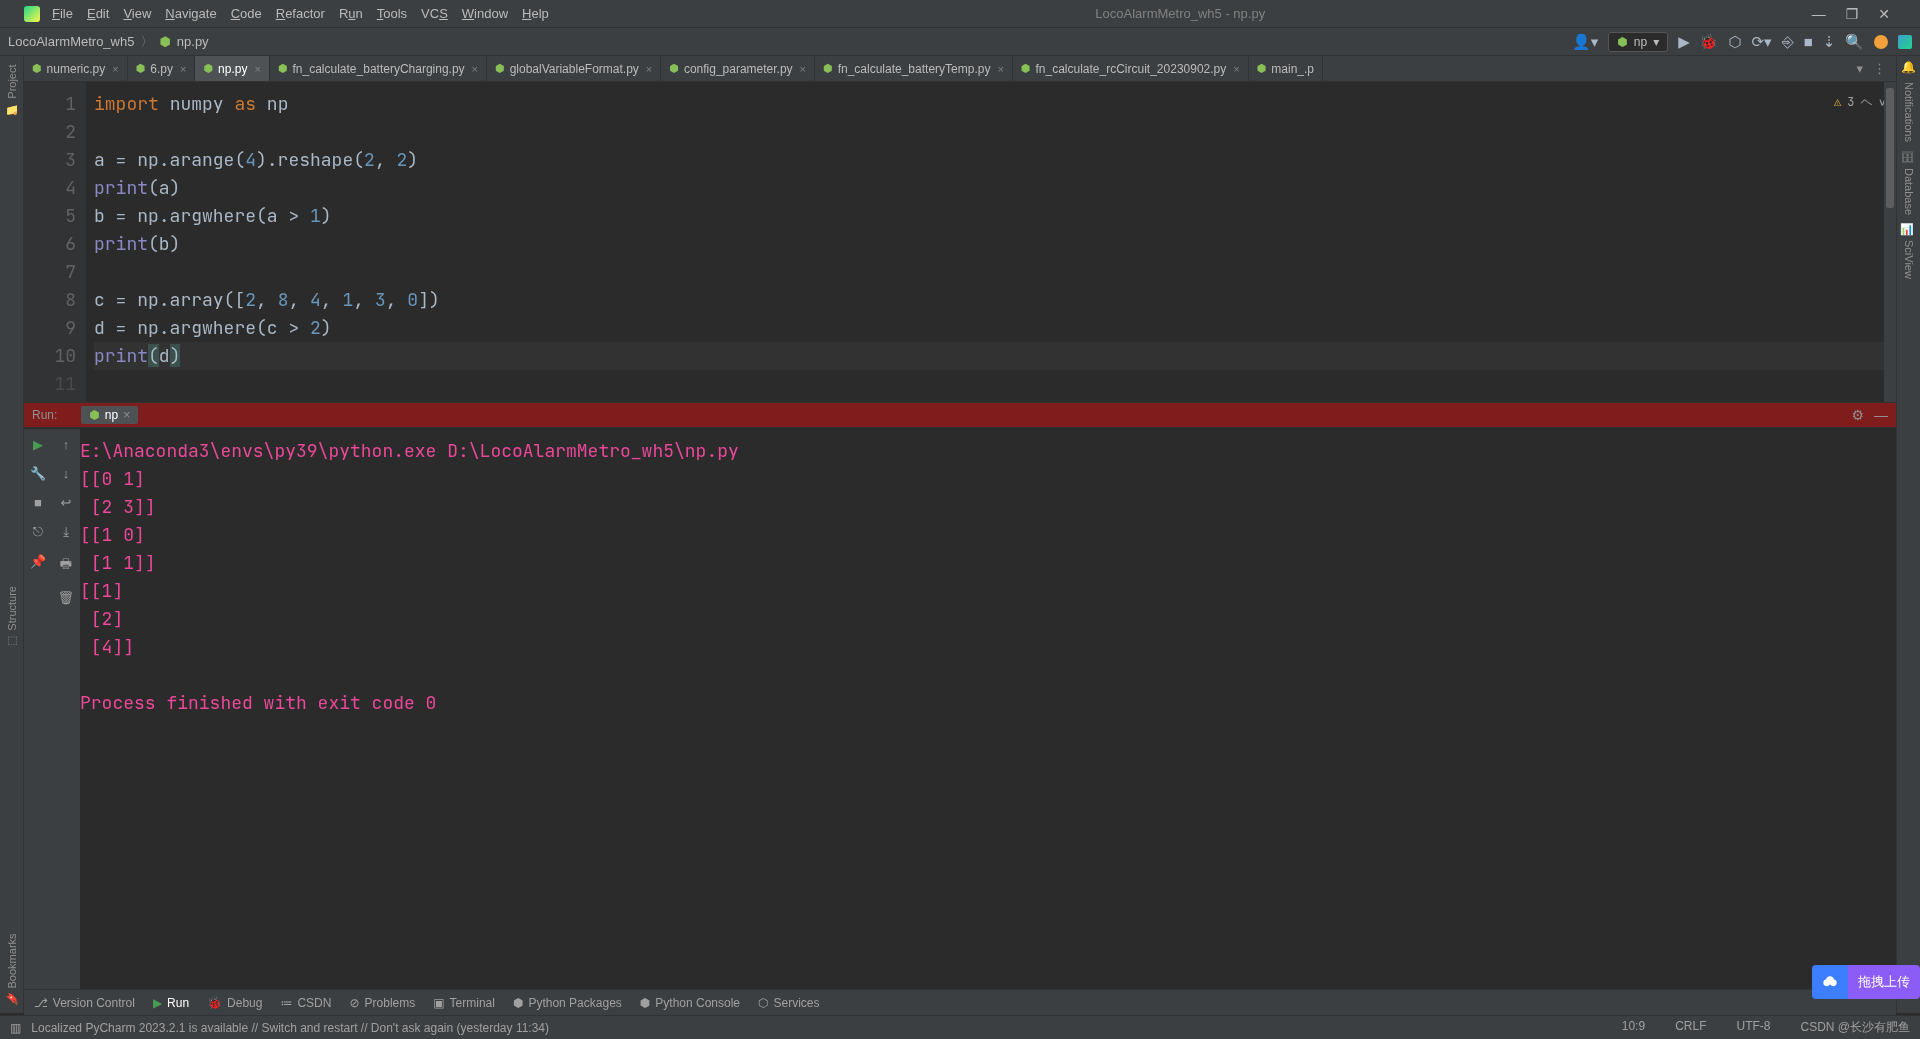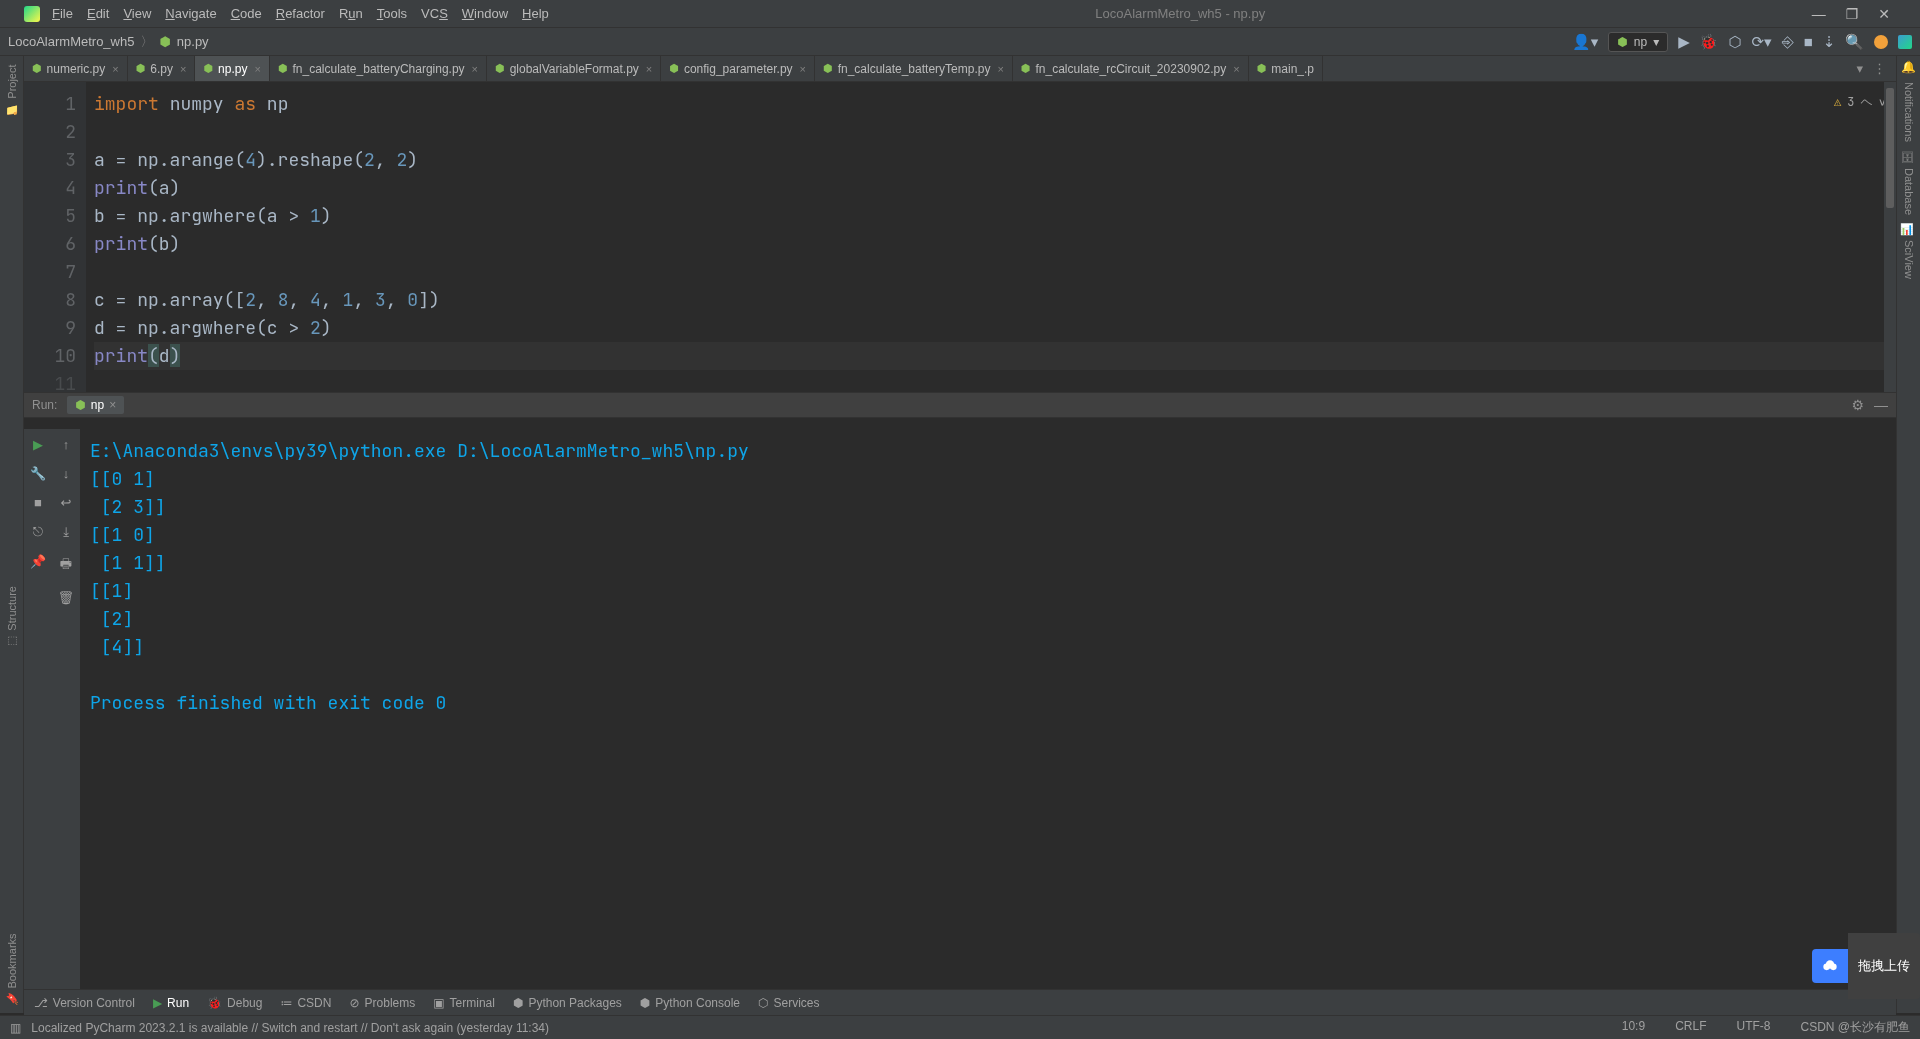--- a/index.html
+++ b/index.html
@@ -128,23 +128,23 @@
   background: #5e5e5e; border-radius: 2px;
 }
 .kw { color: #cc7832; }
 .fn { color: #a9b7c6; }
 .builtin { color: #8888c6; }
 .num { color: #6897bb; }
 .hl-line { display: inline-block; width: 100%; background: #323232; }
 
 
 .runheader {
-  position: absolute; left: 24px; right: 24px; top: 392px; height: 26px;
-  background: #404040; border-top: 1px solid #323232; border-bottom: 1px solid #323232;
-  display: flex; align-items: center; padding: 0 8px; gap: 10px;
+  position: absolute; left: 24px; right: 24px; top: 402px; height: 26px;
+  background: #7f1d1d; border-top: 1px solid #323232; border-bottom: 1px solid #323232;
+  display: flex; align-items: center; padding: 0 8px; gap: 24px;
 }
 .runheader .label { color: #909090; font-size: 12px; }
 .runheader .runtab {
   display: flex; align-items: center; gap: 5px; padding: 2px 8px;
   background: #4e5254; color: #fff; font-size: 12px; border-radius: 2px;
 }
 .runheader .tail { margin-left: auto; display: flex; gap: 10px; color: #909090; font-size: 14px; }
 
 
 .runbody {
@@ -154,22 +154,22 @@
 .runbody .sidetools {
   width: 28px; background: #3c3f41; display: flex; flex-direction: column;
   align-items: center; gap: 14px; padding-top: 8px; color: #a0a0a0; font-size: 13px;
 }
 .runbody .sidetools .play { color: #499c54; }
 .runbody .sidetools2 {
   width: 28px; background: #3c3f41; display: flex; flex-direction: column;
   align-items: center; gap: 14px; padding-top: 8px; color: #a0a0a0; font-size: 13px;
 }
 .runbody .console {
-  flex: 1; padding: 8px 10px; font-family: "JetBrains Mono","Consolas",monospace;
-  font-size: 18px; color: #0ea5e9; line-height: 28px; white-space: pre;
+  flex: 1; padding: 8px 0; font-family: "JetBrains Mono","Consolas",monospace;
+  font-size: 18px; color: #ec4899; line-height: 28px; white-space: pre;
 }
 
 
 .bottombar {
   position: absolute; left: 24px; right: 24px; bottom: 24px; height: 26px;
   background: #3c3f41; border-top: 1px solid #323232;
   display: flex; align-items: center; gap: 18px; padding: 0 10px;
   color: #a0a0a0; font-size: 12px;
 }
 .bottombar .item { display: flex; align-items: center; gap: 5px; cursor: pointer; }
@@ -190,21 +190,21 @@
 .floatbox {
   position: absolute; right: 0; bottom: 40px;
   display: flex; align-items: center;
 }
 .floatbox .icon {
   width: 36px; height: 34px; background: #3d7eff;
   border-radius: 4px 0 0 4px; display: flex; align-items: center; justify-content: center;
 }
 .floatbox .icon svg { width: 20px; height: 20px; }
 .floatbox .txt {
-  background: #404040; color: #fff; padding: 24px 10px;
+  background: #8b5cf6; color: #fff; padding: 8px 10px;
   border-radius: 0 4px 4px 0; font-size: 13px;
 }
 </style>
 </head>
 <body>
 
 <div class="titlebar">
   <div class="app-icon"></div>
   <div class="menu">
     <span><u>F</u>ile</span>

